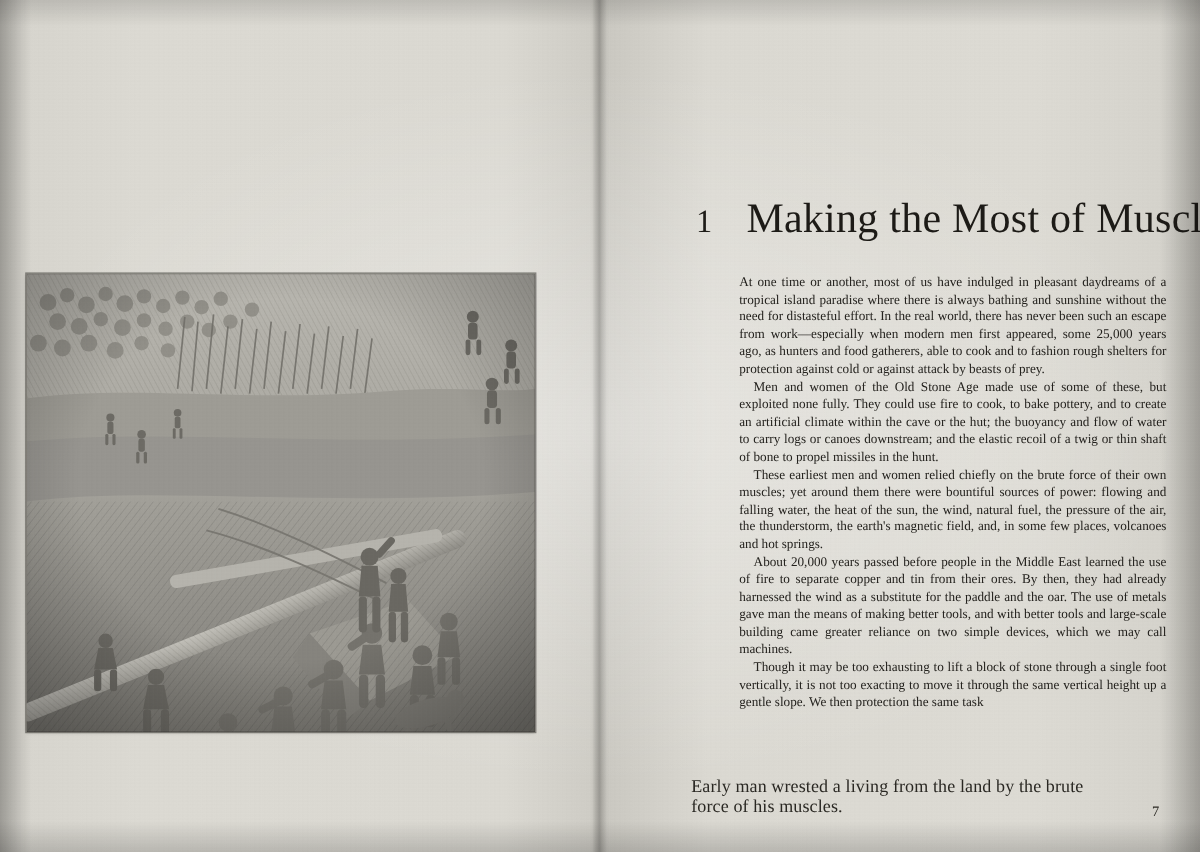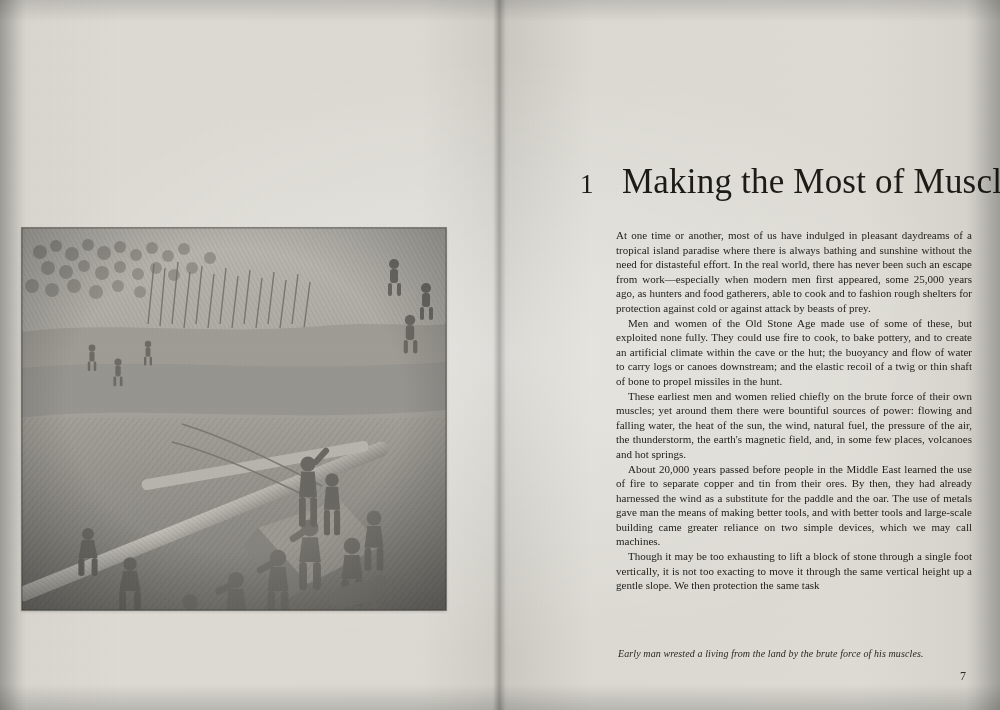--- a/index.html
+++ b/index.html
@@ -73,25 +73,24 @@
     width: 424px;
     height: 382px;
     background: #a9a7a0;
     box-shadow: 0 0 0 1px rgba(60,58,52,0.55), 0 1px 3px rgba(0,0,0,0.25);
     overflow: hidden;
   }
   .plate svg { display: block; width: 100%; height: 100%; }
 
   .plate-caption {
     position: absolute;
-    left: 618px;
+    left: 576px;
     top: 648px;
     width: 350px;
-    font-style: italic;
-    font-size: 10px;
+    font-size: 15px;
     color: #2a2823;
     letter-spacing: .1px;
   }
 
   
   .chapter-head {
     position: absolute;
     left: 580px;
     top: 162px;
     width: 370px;

